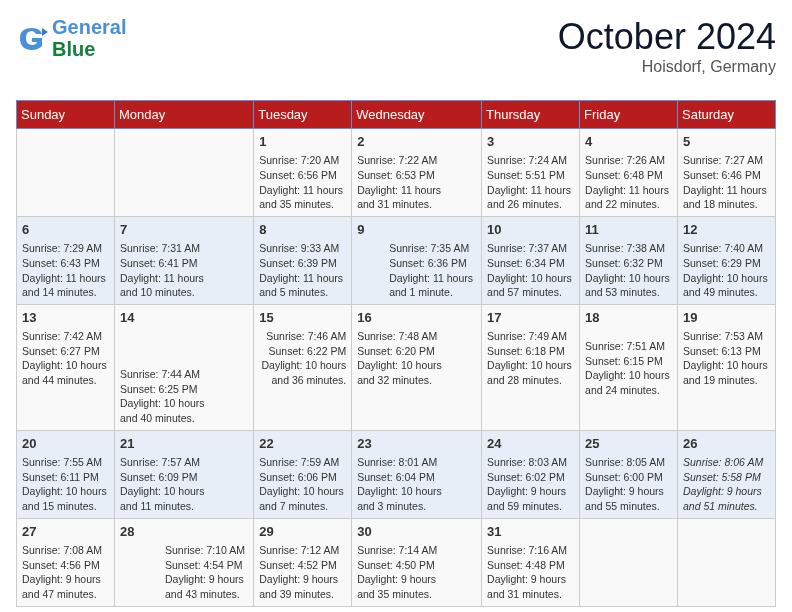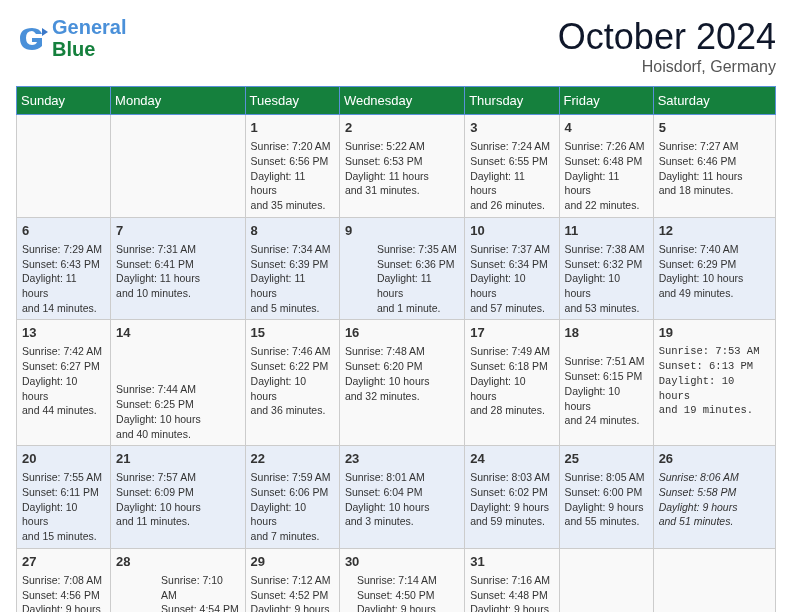--- a/index.html
+++ b/index.html
@@ -7,21 +7,21 @@
       font-family: Arial, sans-serif;
       background: #fff;
       width: 792px;
       min-height: 612px;
       padding: 16px;
     }
     .header {
       display: flex;
       justify-content: space-between;
       align-items: flex-start;
-      margin-bottom: 10px;
+      margin-bottom: 24px;
     }
     .logo {
       display: flex;
       align-items: center;
     }
     .logo-text {
       font-size: 20px;
       font-weight: bold;
       color: #333;
       line-height: 1.1;
@@ -45,21 +45,21 @@
     .location {
       font-size: 16px;
       color: #555;
     }
     table {
       width: 100%;
       border-collapse: collapse;
       font-size: 11px;
     }
     thead tr {
-      background-color: #15803d;
+      background-color: #b91c1c;
       color: #fff;
     }
     thead th {
       padding: 6px 4px;
       text-align: left;
       font-size: 13px;
       font-weight: normal;
       border: 1px solid #5a90d9;
     }
     tbody tr {
@@ -128,29 +128,29 @@
         <td></td>
         <td>
           <span class="day-num">1</span>
           <div class="day-info" style="white-space: pre-line;">Sunrise: 7:20 AM
 Sunset: 6:56 PM
 Daylight: 11 hours
 and 35 minutes.</div>
         </td>
         <td>
           <span class="day-num">2</span>
-          <div class="day-info" style="white-space: pre-line;">Sunrise: 5:22 AM
+          <div class="day-info" style="white-space: pre-line;">Sunrise: 7:22 AM
 Sunset: 6:53 PM
 Daylight: 11 hours
 and 31 minutes.</div>
         </td>
         <td>
           <span class="day-num">3</span>
           <div class="day-info" style="white-space: pre-line;">Sunrise: 7:24 AM
-Sunset: 6:55 PM
+Sunset: 5:51 PM
 Daylight: 11 hours
 and 26 minutes.</div>
         </td>
         <td>
           <span class="day-num">4</span>
           <div class="day-info" style="white-space: pre-line;">Sunrise: 7:26 AM
 Sunset: 6:48 PM
 Daylight: 11 hours
 and 22 minutes.</div>
         </td>
@@ -172,21 +172,21 @@
         </td>
         <td>
           <span class="day-num">7</span>
           <div class="day-info" style="white-space: pre-line;">Sunrise: 7:31 AM
 Sunset: 6:41 PM
 Daylight: 11 hours
 and 10 minutes.</div>
         </td>
         <td>
           <span class="day-num">8</span>
-          <div class="day-info" style="white-space: pre-line;">Sunrise: 7:34 AM
+          <div class="day-info" style="white-space: pre-line;">Sunrise: 9:33 AM
 Sunset: 6:39 PM
 Daylight: 11 hours
 and 5 minutes.</div>
         </td>
         <td>
           <span class="day-num">9</span>
           <div class="day-info" style="white-space: pre-line; margin-left: 32px;">Sunrise: 7:35 AM
 Sunset: 6:36 PM
 Daylight: 11 hours
 and 1 minute.</div>
@@ -223,21 +223,21 @@
         </td>
         <td>
           <span class="day-num">14</span>
           <div class="day-info" style="white-space: pre-line; margin-top: 40px;">Sunrise: 7:44 AM
 Sunset: 6:25 PM
 Daylight: 10 hours
 and 40 minutes.</div>
         </td>
         <td>
           <span class="day-num">15</span>
-          <div class="day-info" style="white-space: pre-line;">Sunrise: 7:46 AM
+          <div class="day-info" style="white-space: pre-line; text-align: right;">Sunrise: 7:46 AM
 Sunset: 6:22 PM
 Daylight: 10 hours
 and 36 minutes.</div>
         </td>
         <td>
           <span class="day-num">16</span>
           <div class="day-info" style="white-space: pre-line;">Sunrise: 7:48 AM
 Sunset: 6:20 PM
 Daylight: 10 hours
 and 32 minutes.</div>
@@ -251,21 +251,21 @@
         </td>
         <td>
           <span class="day-num">18</span>
           <div class="day-info" style="white-space: pre-line; margin-top: 12px;">Sunrise: 7:51 AM
 Sunset: 6:15 PM
 Daylight: 10 hours
 and 24 minutes.</div>
         </td>
         <td>
           <span class="day-num">19</span>
-          <div class="day-info" style="white-space: pre-line; font-family: Liberation Mono, monospace;">Sunrise: 7:53 AM
+          <div class="day-info" style="white-space: pre-line;">Sunrise: 7:53 AM
 Sunset: 6:13 PM
 Daylight: 10 hours
 and 19 minutes.</div>
         </td>
       </tr>
       <tr>
         <td>
           <span class="day-num">20</span>
           <div class="day-info" style="white-space: pre-line;">Sunrise: 7:55 AM
 Sunset: 6:11 PM
@@ -332,21 +332,21 @@
         </td>
         <td>
           <span class="day-num">29</span>
           <div class="day-info" style="white-space: pre-line;">Sunrise: 7:12 AM
 Sunset: 4:52 PM
 Daylight: 9 hours
 and 39 minutes.</div>
         </td>
         <td>
           <span class="day-num">30</span>
-          <div class="day-info" style="white-space: pre-line; margin-left: 12px;">Sunrise: 7:14 AM
+          <div class="day-info" style="white-space: pre-line;">Sunrise: 7:14 AM
 Sunset: 4:50 PM
 Daylight: 9 hours
 and 35 minutes.</div>
         </td>
         <td>
           <span class="day-num">31</span>
           <div class="day-info" style="white-space: pre-line;">Sunrise: 7:16 AM
 Sunset: 4:48 PM
 Daylight: 9 hours
 and 31 minutes.</div>

